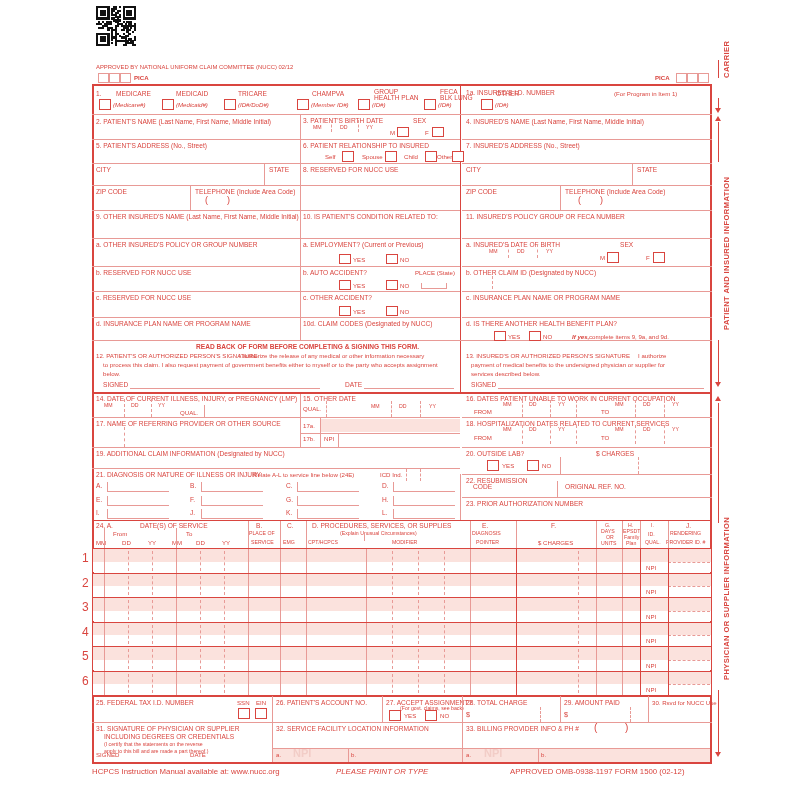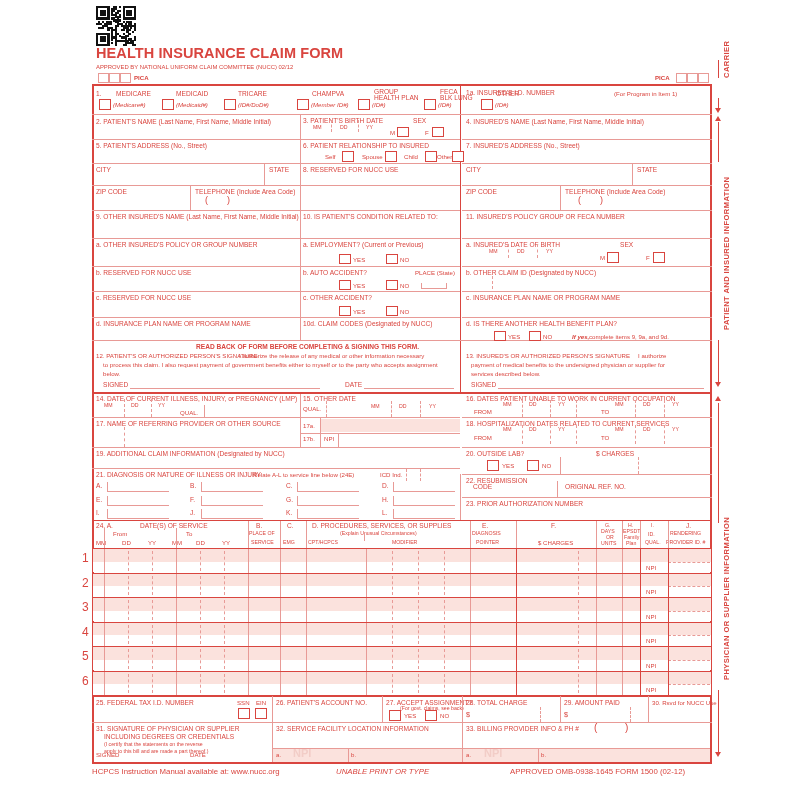--- a/index.html
+++ b/index.html
@@ -265,21 +265,20 @@
       <i style="left:7.62px;top:38.10px;width:2.20px;height:2.20px"></i>
       <i style="left:9.52px;top:38.10px;width:2.20px;height:2.20px"></i>
       <i style="left:11.43px;top:38.10px;width:2.20px;height:2.20px"></i>
       <i style="left:19.05px;top:38.10px;width:2.20px;height:2.20px"></i>
       <i style="left:26.67px;top:38.10px;width:2.20px;height:2.20px"></i>
       <i style="left:28.57px;top:38.10px;width:2.20px;height:2.20px"></i>
       <i style="left:36.19px;top:38.10px;width:2.20px;height:2.20px"></i>
       <i style="left:38.10px;top:38.10px;width:2.20px;height:2.20px"></i>
     </div>
 
-  <div class="t b" style="left:96px;top:46px;font-size:14.5px;letter-spacing:.1px;">HEALTH INSURANCE CLAIM FORM</div>
   <div class="t" style="left:96px;top:64px;font-size:5.9px;">APPROVED BY NATIONAL UNIFORM CLAIM COMMITTEE (NUCC) 02/12</div>
 
   <div class="bx" style="left:98px;top:73px;width:11px;height:10px;"></div>
   <div class="bx" style="left:109px;top:73px;width:11px;height:10px;"></div>
   <div class="bx" style="left:120px;top:73px;width:11px;height:10px;"></div>
   <div class="t t7 b" style="left:134px;top:75px;">PICA</div>
   <div class="t t7 b" style="left:655px;top:75px;">PICA</div>
   <div class="bx" style="left:676px;top:73px;width:11px;height:10px;"></div>
   <div class="bx" style="left:687px;top:73px;width:11px;height:10px;"></div>
   <div class="bx" style="left:698px;top:73px;width:11px;height:10px;"></div>
@@ -893,16 +892,16 @@
   <div class="t" style="left:594px;top:723px;font-size:10px;">(</div>
   <div class="t" style="left:625px;top:723px;font-size:10px;">)</div>
   <div class="bxfill" style="left:463px;top:748px;width:247px;height:14px;"></div>
   <div class="t t7" style="left:466px;top:752px;">a.</div>
   <div class="t" style="left:484px;top:748px;font-size:11px;color:#f2cdc7;font-weight:bold;">NPI</div>
   <div class="ln lnV" style="left:538px;top:748px;width:1px;height:14px;"></div>
   <div class="t t7" style="left:541px;top:752px;">b.</div>
   <div class="ln lnH" style="left:463px;top:748px;width:247px;"></div>
 
   <div class="t" style="left:92px;top:768px;font-size:7.8px;">HCPCS Instruction Manual available at: www.nucc.org</div>
-  <div class="t i" style="left:336px;top:768px;font-size:7.8px;">UNABLE PRINT OR TYPE</div>
-  <div class="t" style="left:510px;top:768px;font-size:7.8px;">APPROVED OMB-0938-1645 FORM 1500 (02-12)</div>
+  <div class="t i" style="left:336px;top:768px;font-size:7.8px;">PLEASE PRINT OR TYPE</div>
+  <div class="t" style="left:510px;top:768px;font-size:7.8px;">APPROVED OMB-0938-1197 FORM 1500 (02-12)</div>
 
 </div>
 
 </body></html>

